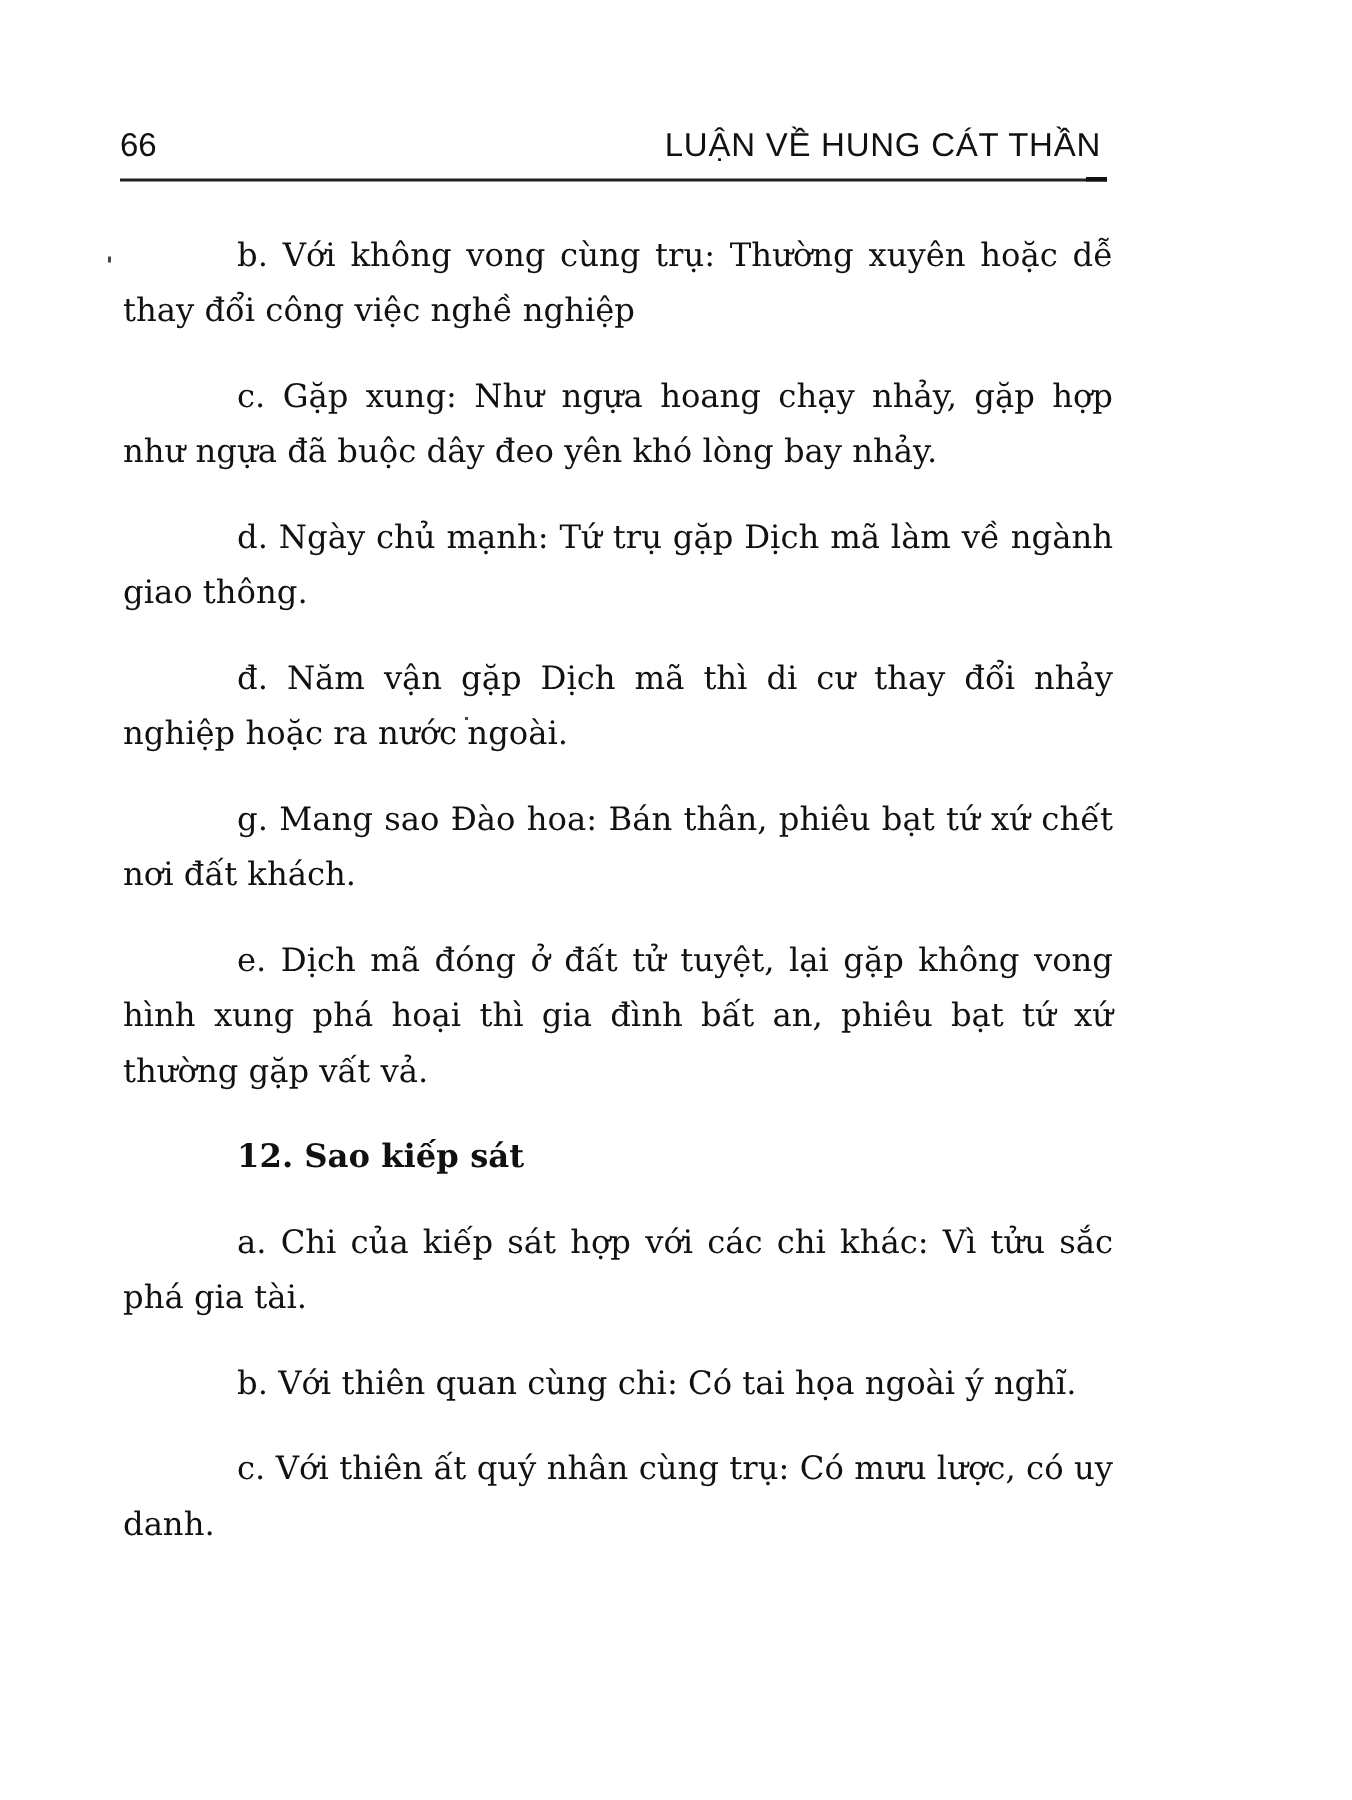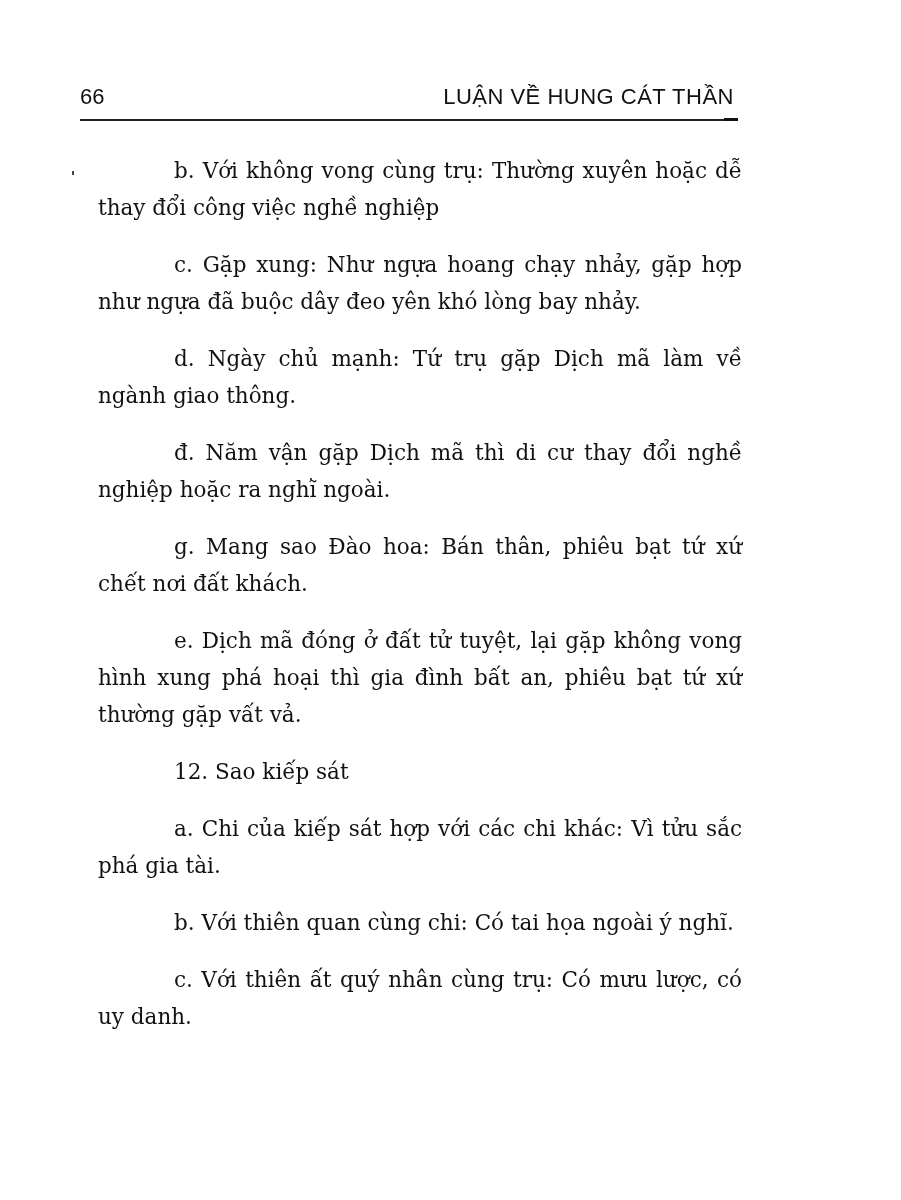--- a/index.html
+++ b/index.html
@@ -65,25 +65,25 @@
     .body-text {
       position: absolute;
       left: 82px;
       top: 152px;
       width: 660px;
       font-size: 21.5px;
       line-height: 37px;
       text-align: justify;
     }
     .para {
-      margin: 0 0 20px 16px;
+      margin: 0 0 20px 0;
       text-indent: 76px;
     }
     .para.heading {
-      font-weight: normal;
+      font-weight: bold;
     }
     .stray-mark {
       position: absolute;
       width: 2px;
       height: 4px;
       background: #444;
     }
   </style>
 </head>
 <body>
@@ -96,21 +96,21 @@
   </div>
   <div class="header-rule"></div>
 
   <div class="stray-mark" style="left:72px; top:171px;"></div>
   <div class="stray-mark" style="left:310px; top:478px; width:2px; height:2px;"></div>
 
   <div class="body-text">
     <p class="para">b. Với không vong cùng trụ: Thường xuyên hoặc dễ thay đổi công việc nghề nghiệp</p>
     <p class="para">c. Gặp xung: Như ngựa hoang chạy nhảy, gặp hợp như ngựa đã buộc dây đeo yên khó lòng bay nhảy.</p>
     <p class="para">d. Ngày chủ mạnh: Tứ trụ gặp Dịch mã làm về ngành giao thông.</p>
-    <p class="para">đ. Năm vận gặp Dịch mã thì di cư thay đổi nghề nghiệp hoặc ra nghĩ ngoài.</p>
+    <p class="para">đ. Năm vận gặp Dịch mã thì di cư thay đổi nhảy nghiệp hoặc ra nước ngoài.</p>
     <p class="para">g. Mang sao Đào hoa: Bán thân, phiêu bạt tứ xứ chết nơi đất khách.</p>
     <p class="para">e. Dịch mã đóng ở đất tử tuyệt, lại gặp không vong hình xung phá hoại thì gia đình bất an, phiêu bạt tứ xứ thường gặp vất vả.</p>
     <p class="para heading">12. Sao kiếp sát</p>
     <p class="para">a. Chi của kiếp sát hợp với các chi khác: Vì tửu sắc phá gia tài.</p>
     <p class="para">b. Với thiên quan cùng chi: Có tai họa ngoài ý nghĩ.</p>
     <p class="para">c. Với thiên ất quý nhân cùng trụ: Có mưu lược, có uy danh.</p>
   </div>
 
 </div>
 

